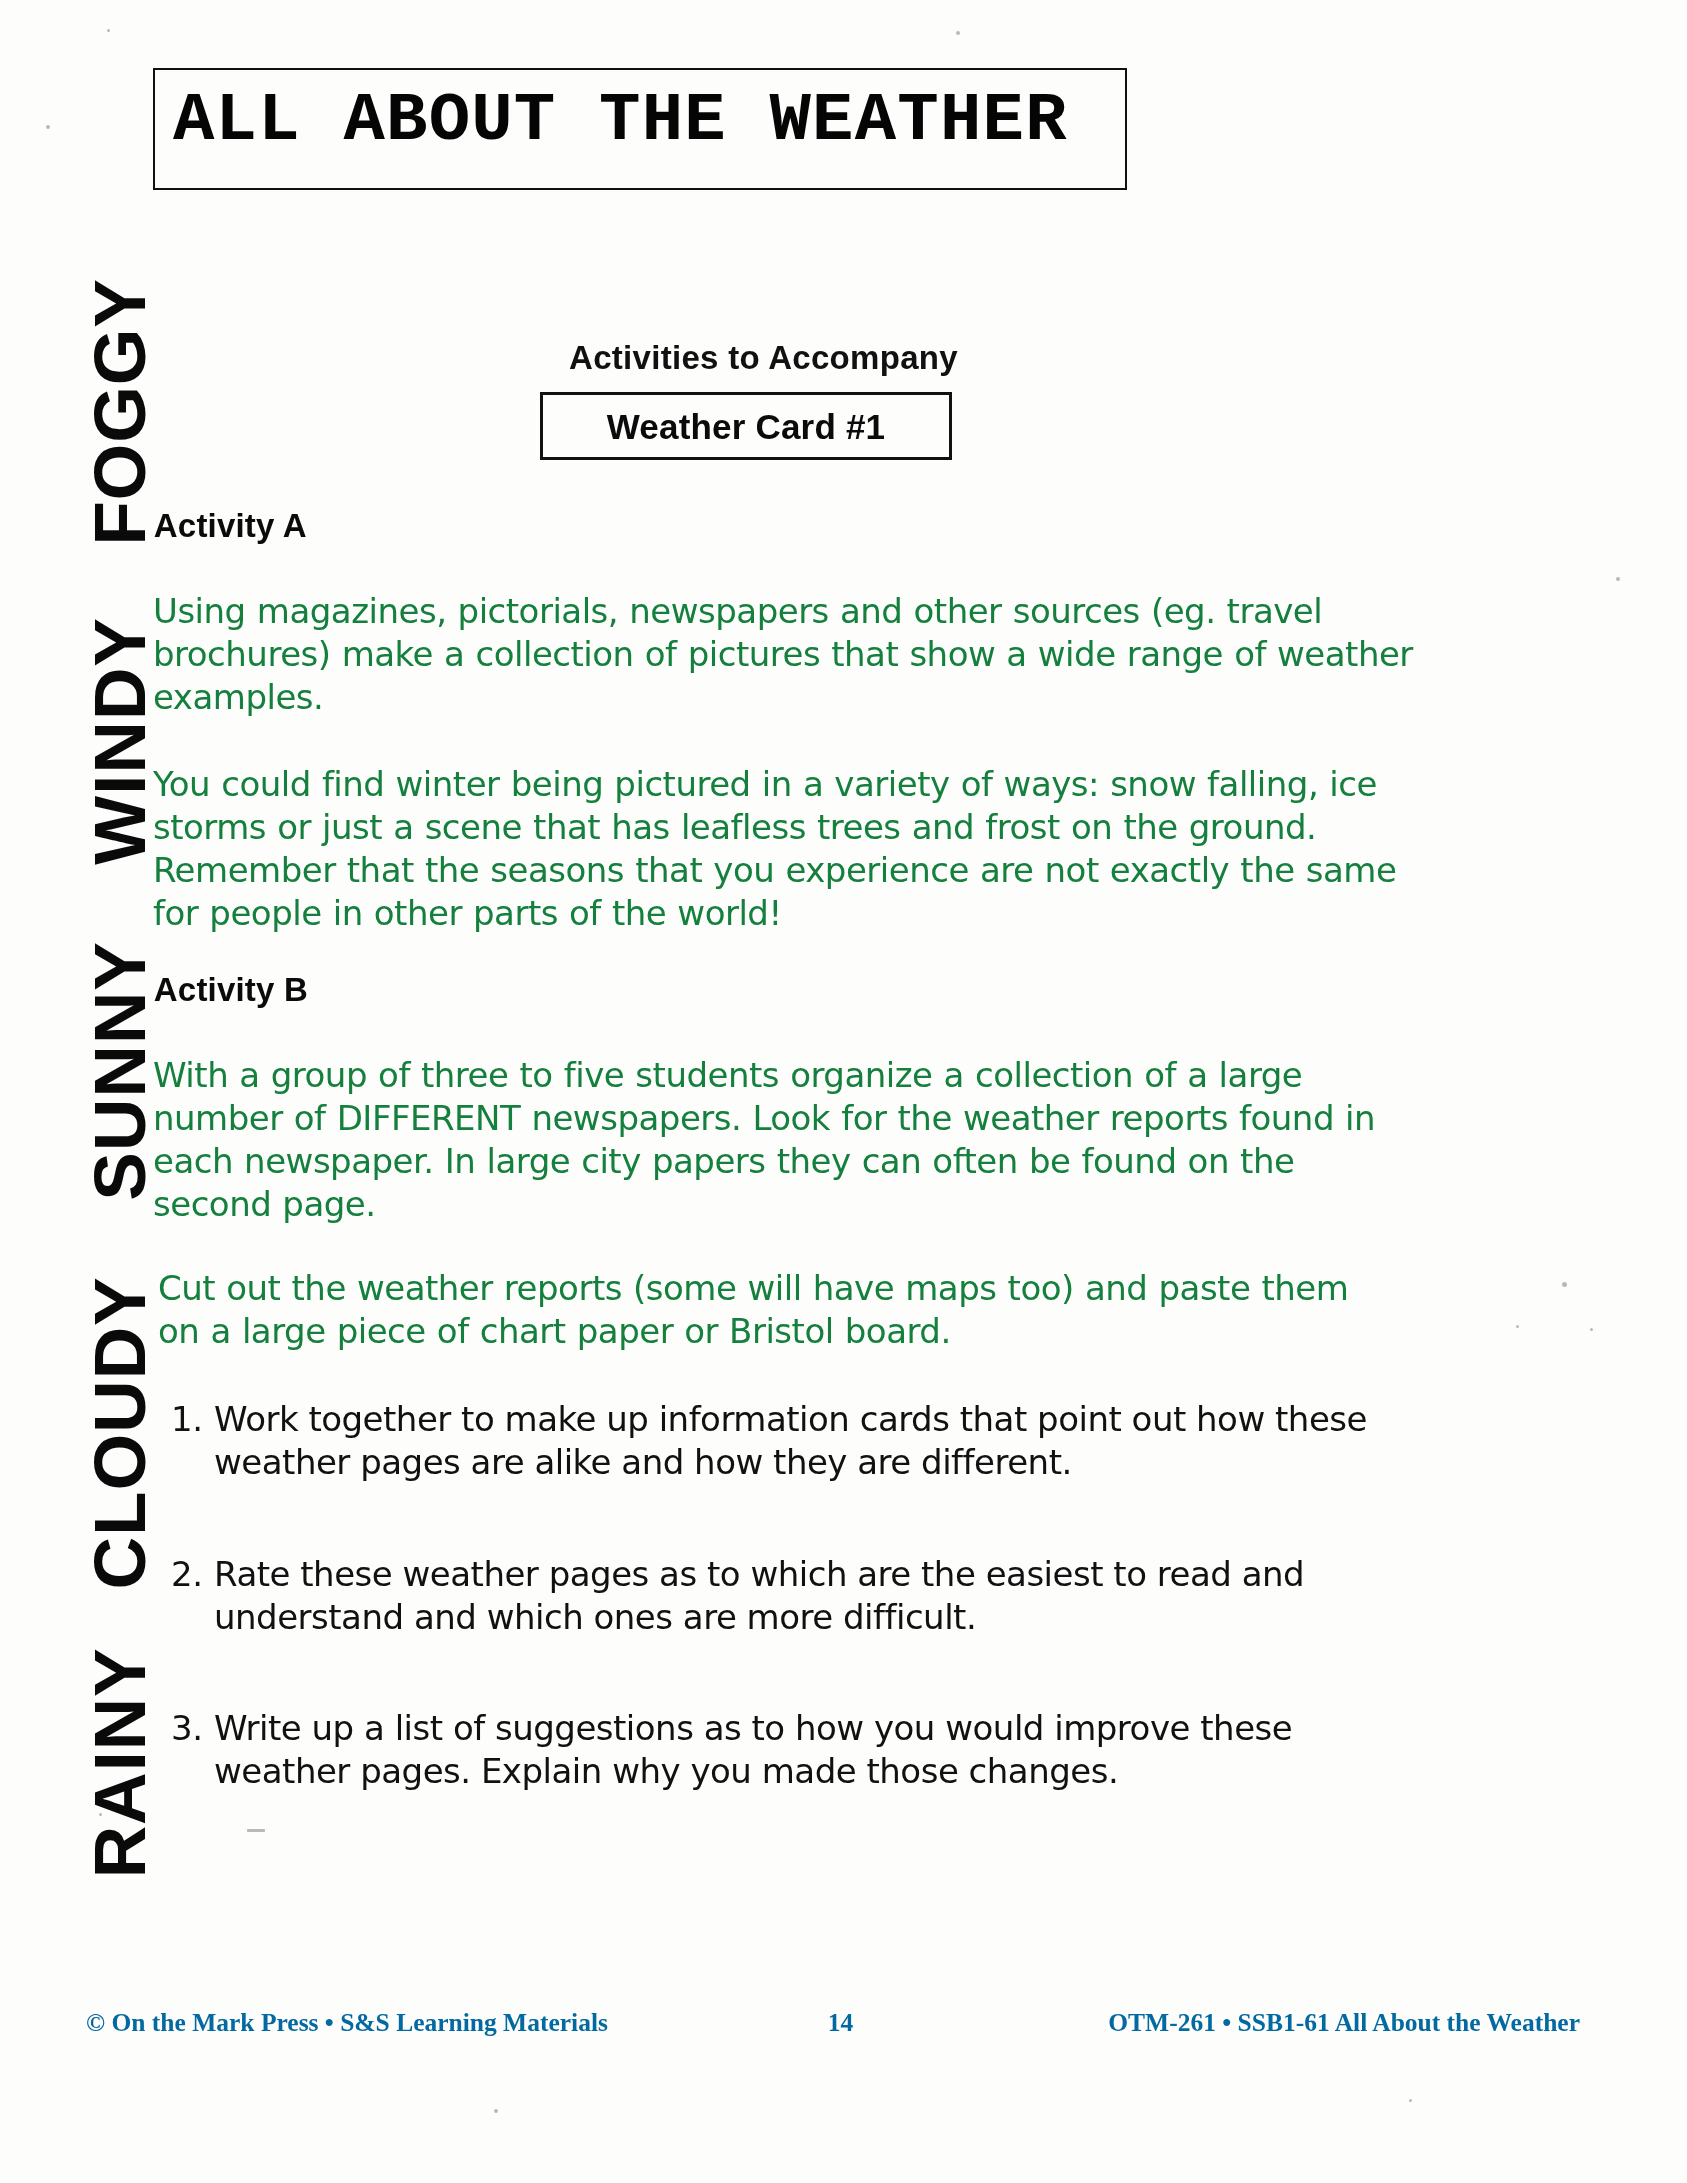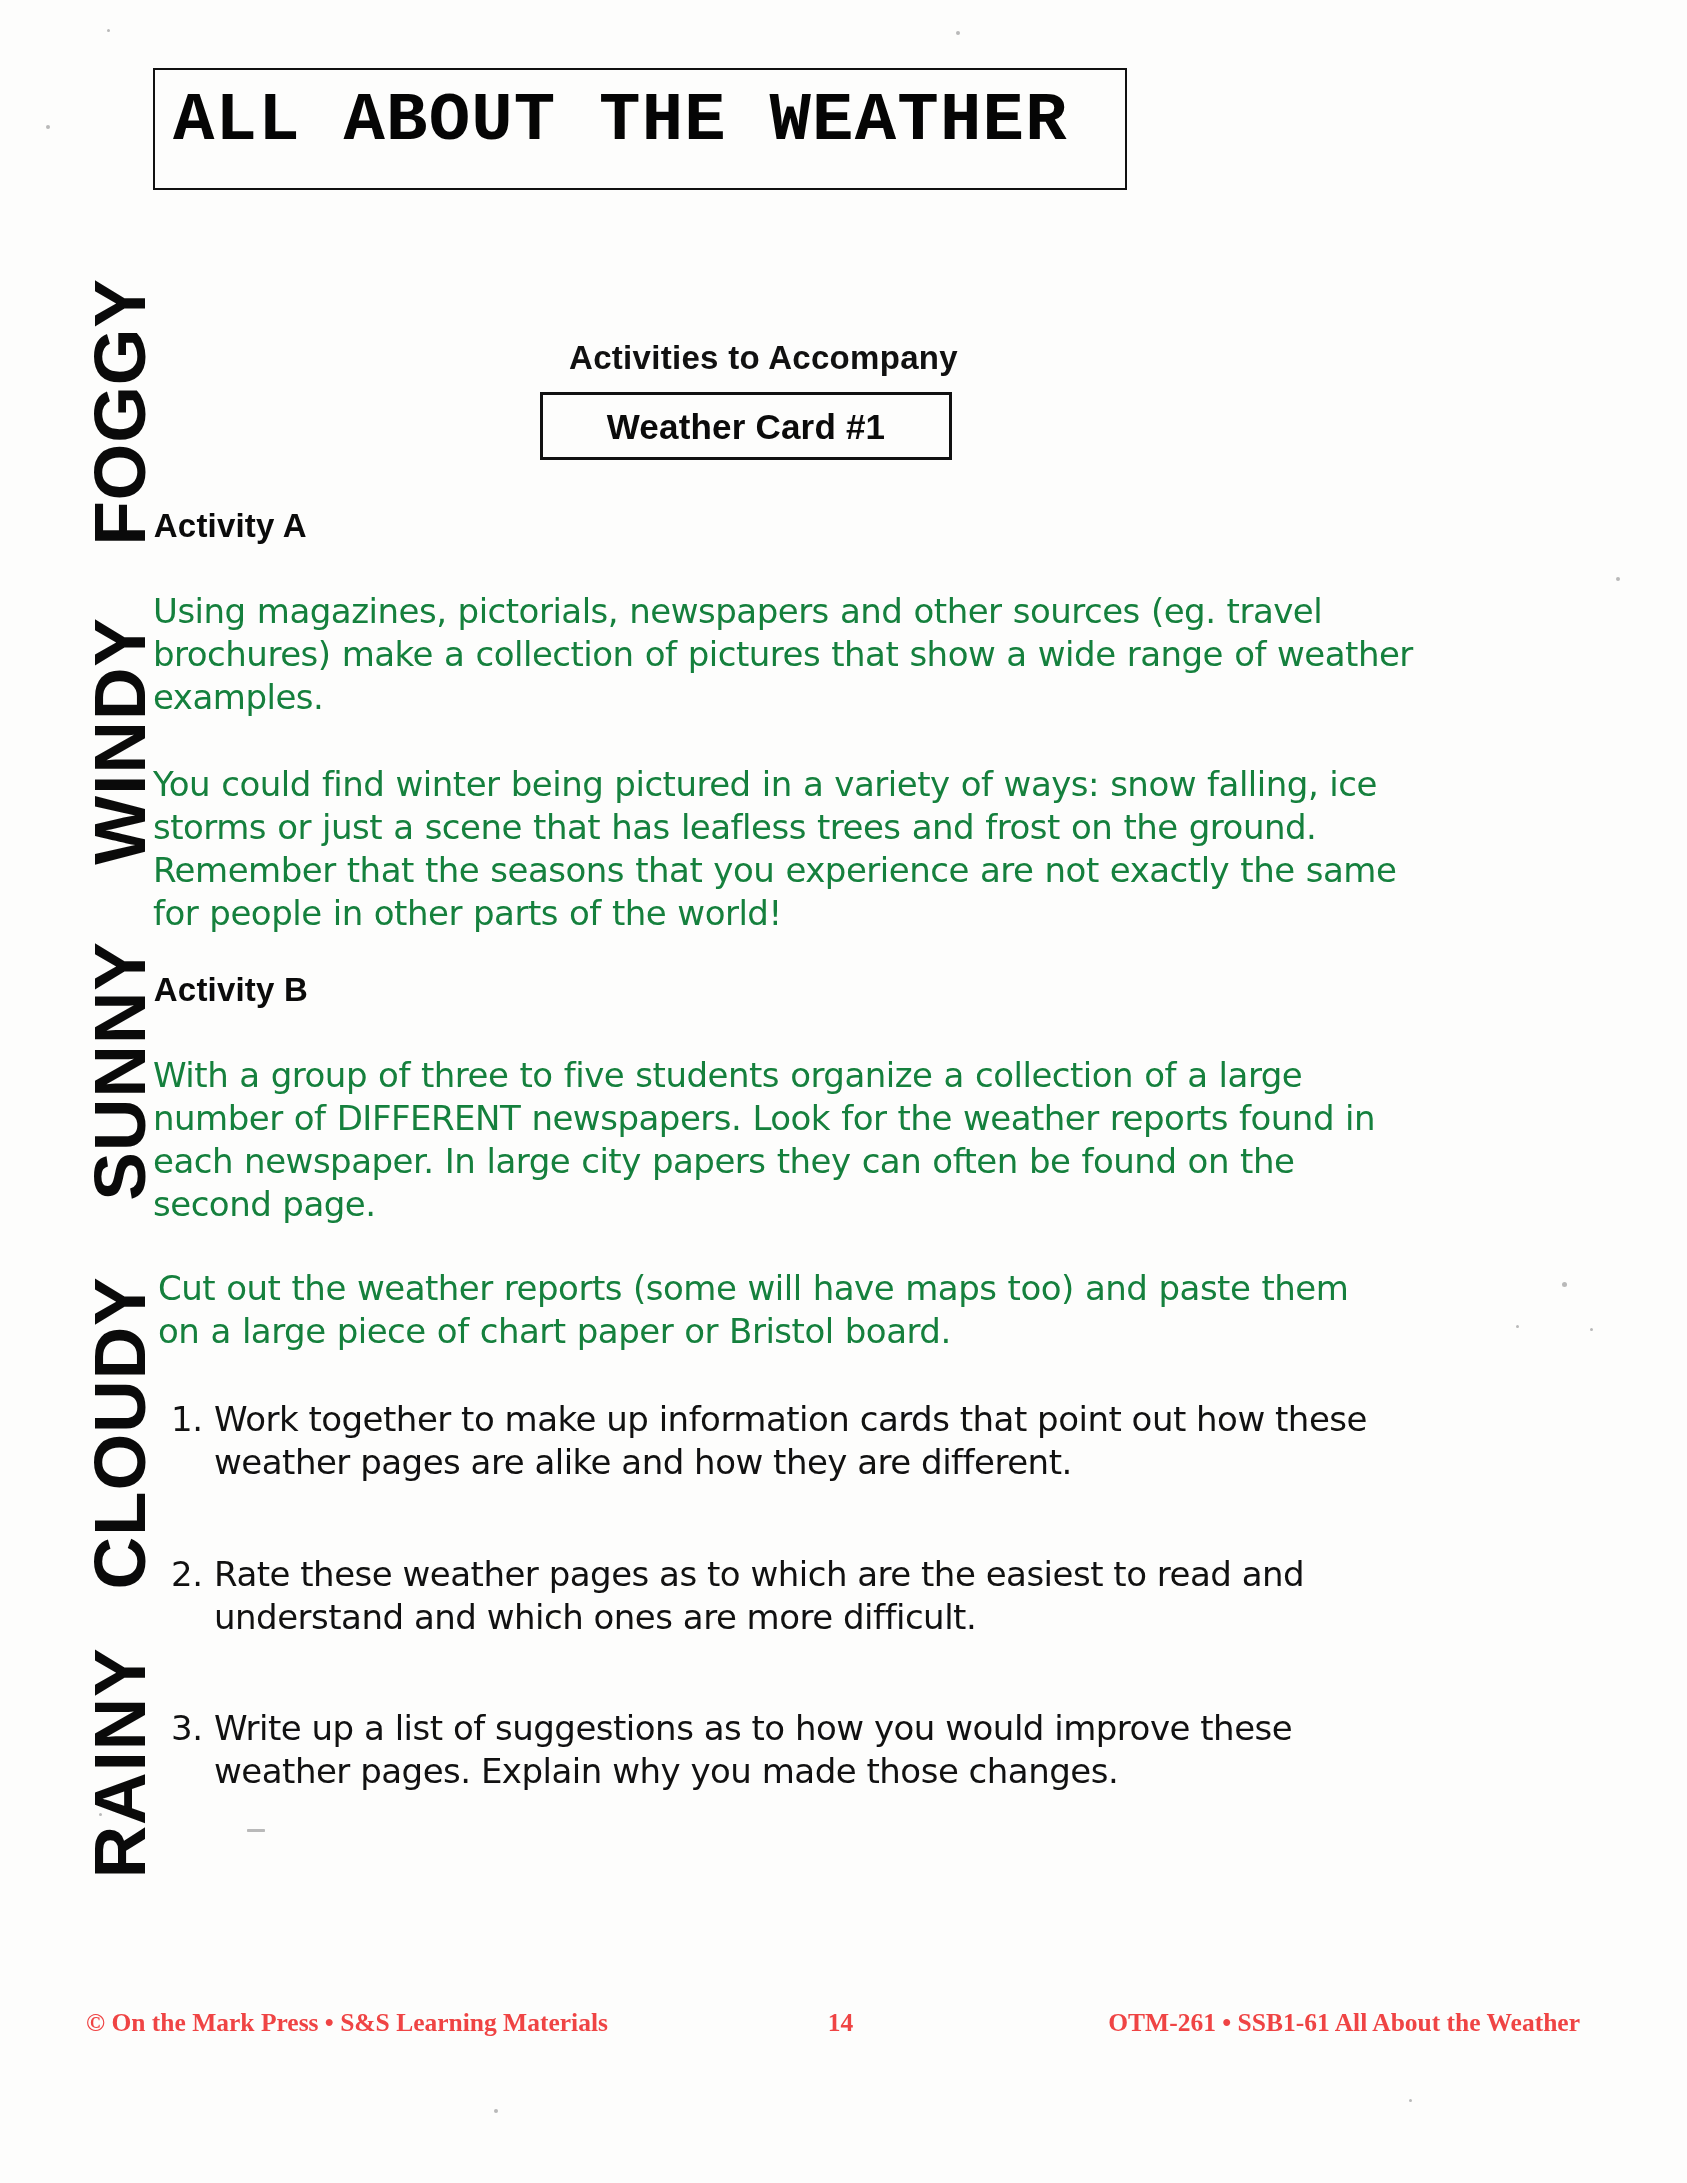--- a/index.html
+++ b/index.html
@@ -163,21 +163,21 @@
   
   #footer {
     position: absolute;
     left: 0;
     top: 2008px;
     width: 1687px;
     height: 49px;
     font-family: "Liberation Serif", serif;
     font-weight: bold;
     font-size: 25.5px;
-    color: #ef4444;
+    color: #0369a1;
   }
   #footer-left {
     position: absolute;
     left: 86px;
     top: 0;
     white-space: nowrap;
   }
   #footer-page {
     position: absolute;
     left: 791px;

